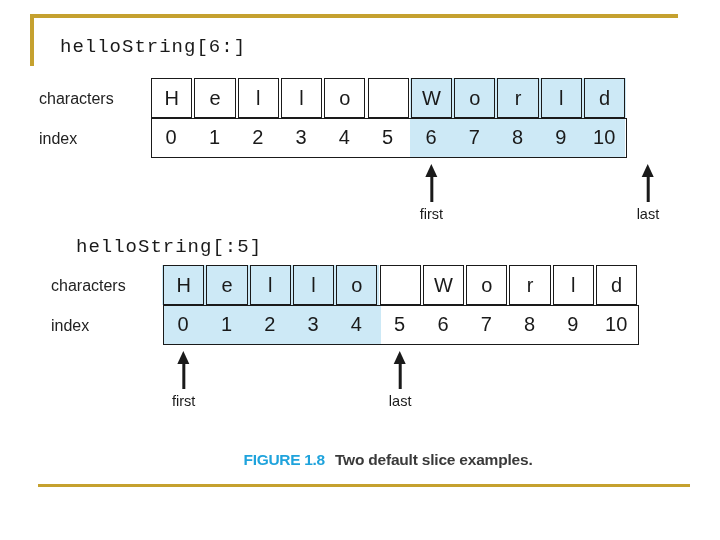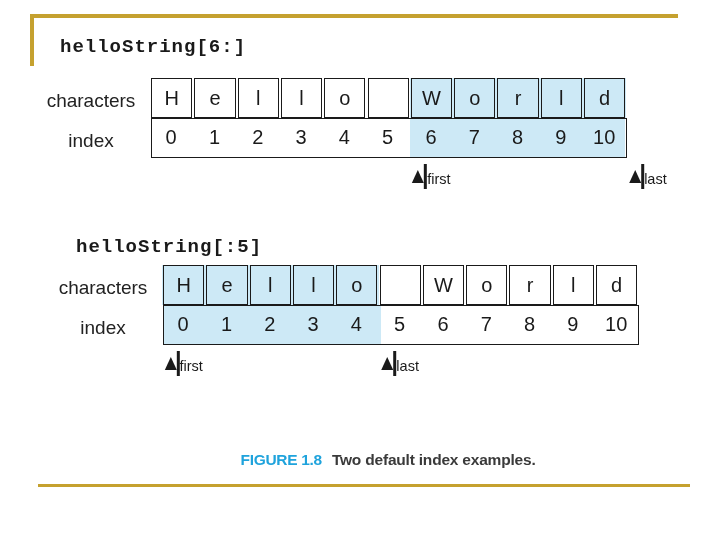--- a/index.html
+++ b/index.html
@@ -10,37 +10,37 @@
   }
   html,body{margin:0;padding:0;background:#fff;}
   .slide{position:relative;width:720px;height:540px;background:#fff;overflow:hidden;
          font-family:"Liberation Sans",sans-serif;color:var(--ink);}
   .accent{position:absolute;background:var(--accent);}
   .accent-top{left:30px;top:14px;width:648px;height:4px;}
   .accent-left{left:30px;top:14px;width:4px;height:52px;}
   .accent-bottom{left:38px;top:484px;width:652px;height:3px;}
 
   .code-label{position:absolute;font-family:"Liberation Mono","DejaVu Sans Mono",monospace;
-              font-size:19px;letter-spacing:1px;color:var(--ink);white-space:pre;font-weight:bold;}
+              font-size:19px;letter-spacing:1px;color:var(--ink);white-space:pre;}
 
-  .row-label{position:absolute;width:104px;text-align:center;font-size:19px;color:#222;}
+  .row-label{position:absolute;width:104px;text-align:left;font-size:16px;color:#222;}
 
   .char-run{position:absolute;background:var(--highlight);z-index:0;}
   .char-cell{position:absolute;box-sizing:border-box;width:41.3px;height:40px;
              border:1.5px solid var(--ink);display:flex;align-items:center;justify-content:center;
              font-size:20px;background:#fff;z-index:1;}
   .char-cell.hl{background:var(--highlight);}
 
   .index-row{position:absolute;box-sizing:border-box;height:40px;
              border:1.5px solid var(--ink);background:#fff;overflow:hidden;}
   .index-hl{position:absolute;top:0;bottom:0;background:var(--highlight);}
   .index-num{position:absolute;top:0;width:41.3px;height:37px;line-height:37px;
              text-align:center;font-size:20px;color:var(--ink);}
 
-  .arrow{position:absolute;display:flex;flex-direction:row;align-items:center;
+  .arrow{position:absolute;display:flex;flex-direction:column;align-items:center;
          transform:translateX(-50%);}
   .arrow-head{width:0;height:0;border-left:6px solid transparent;border-right:6px solid transparent;
               border-bottom:13px solid var(--ink);}
   .arrow-shaft{width:3px;height:25px;background:var(--ink);}
   .arrow-label{margin-top:4px;font-size:14.5px;color:var(--ink);}
 
   .caption{position:absolute;left:56px;top:451px;width:664px;text-align:center;
            font-size:15.5px;font-weight:bold;color:#3a3a3a;letter-spacing:-0.2px;}
   .fig-label{color:var(--figblue);margin-right:10px;letter-spacing:-0.3px;}
 </style>
@@ -126,16 +126,16 @@
         <div class="arrow-label">first</div>
       </div>
       <div class="arrow" style="left: 400.15px; top: 351px;">
         <div class="arrow-head"></div>
         <div class="arrow-shaft"></div>
         <div class="arrow-label">last</div>
       </div>
     </div>
 
   <div class="caption">
-    <span class="fig-label">FIGURE 1.8</span><span>Two default index examples.</span>
+    <span class="fig-label">FIGURE 1.8</span><span>Two default slice examples.</span>
   </div>
   <div class="accent accent-bottom"></div>
 </div>
 
 </body></html>

